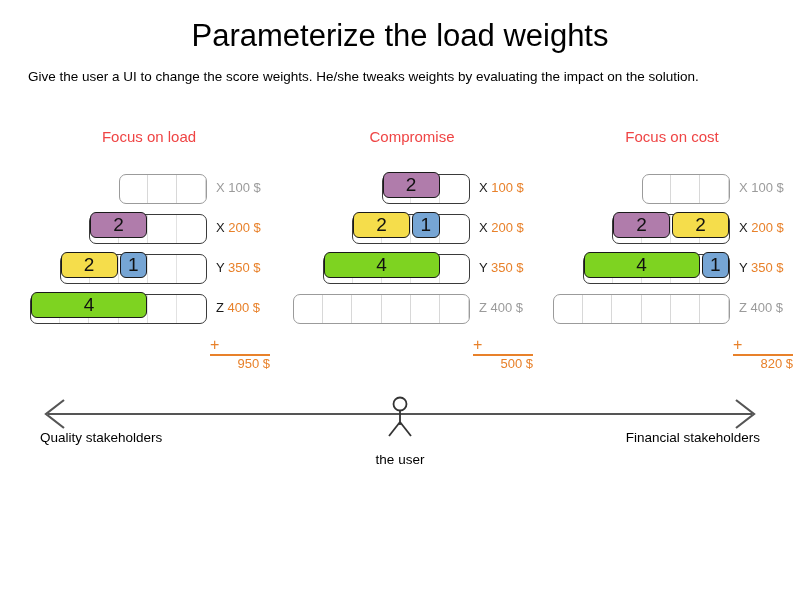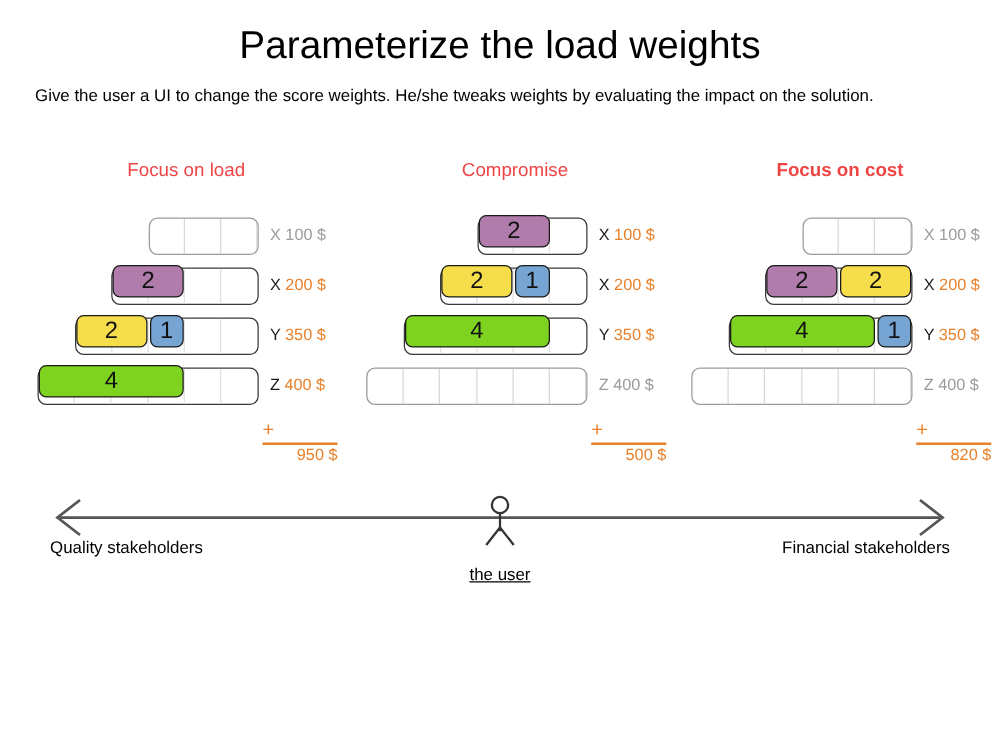--- a/index.html
+++ b/index.html
@@ -79,21 +79,21 @@
     font-size:13.5px;color:#000;text-align:left;
   }
   .axis-right{
     position:absolute;left:520px;top:430px;width:240px;
     font-size:13.5px;color:#000;text-align:right;
   }
   .figure-caption{
     position:absolute;left:280px;top:450px;width:240px;
     text-align:center;font-size:13.5px;color:#000;line-height:19px;
   }
-  .figure-caption div{display:block;text-decoration:underline;}
+  .figure-caption div{display:block;}
 </style>
 </head>
 <body>
 
 <div id="slide">
 
   <div class="title">Parameterize the load weights</div>
   <div class="subtitle">Give the user a UI to change the score weights. He/she tweaks weights by evaluating the impact on the solution.</div>
 
   <div id="columns-host">
@@ -195,21 +195,21 @@
             <div class="rowlabel inactive" style="left: 479px;"><span class="tag">Z </span><span class="price">400 $</span></div>
           </div>
         </div>
         <div class="sum" style="left: 473px; top: 208px;">
           <div class="plus">+</div>
           <div class="rule"></div>
           <div class="total">500 $</div>
         </div>
       </div>
       <div class="column" style="left: 0px;">
-        <div class="col-header" style="left: 552px; font-weight: bold;">Focus on cost</div>
+        <div class="col-header" style="left: 552px;">Focus on cost</div>
         <div class="rows" style="left: 0px;">
           <div class="row">
             <div class="track inactive" style="left: 641.5px; width: 88.5px;">
               <div class="cell" style="width: 29.5px;"></div>
               <div class="cell" style="width: 29.5px;"></div>
               <div class="cell" style="width: 29.5px;"></div>
             </div>
             <div class="rowlabel inactive" style="left: 739px;"><span class="tag">X </span><span class="price">100 $</span></div>
           </div>
           <div class="row">

